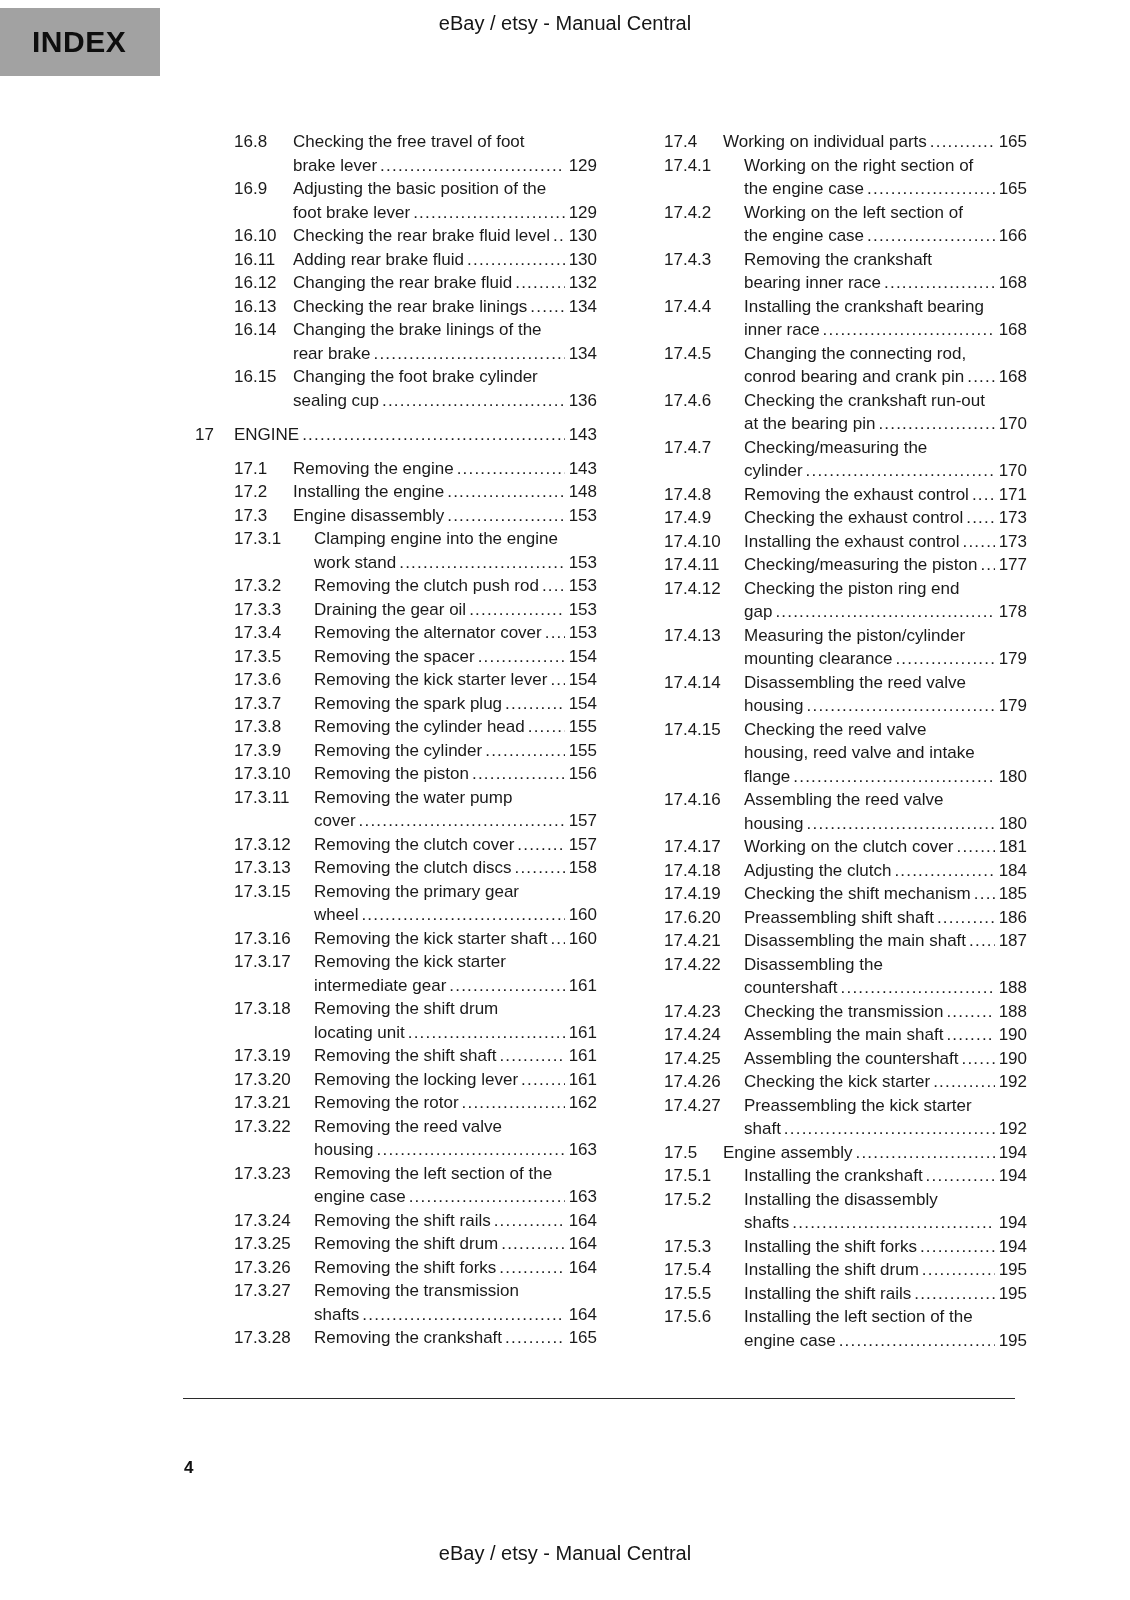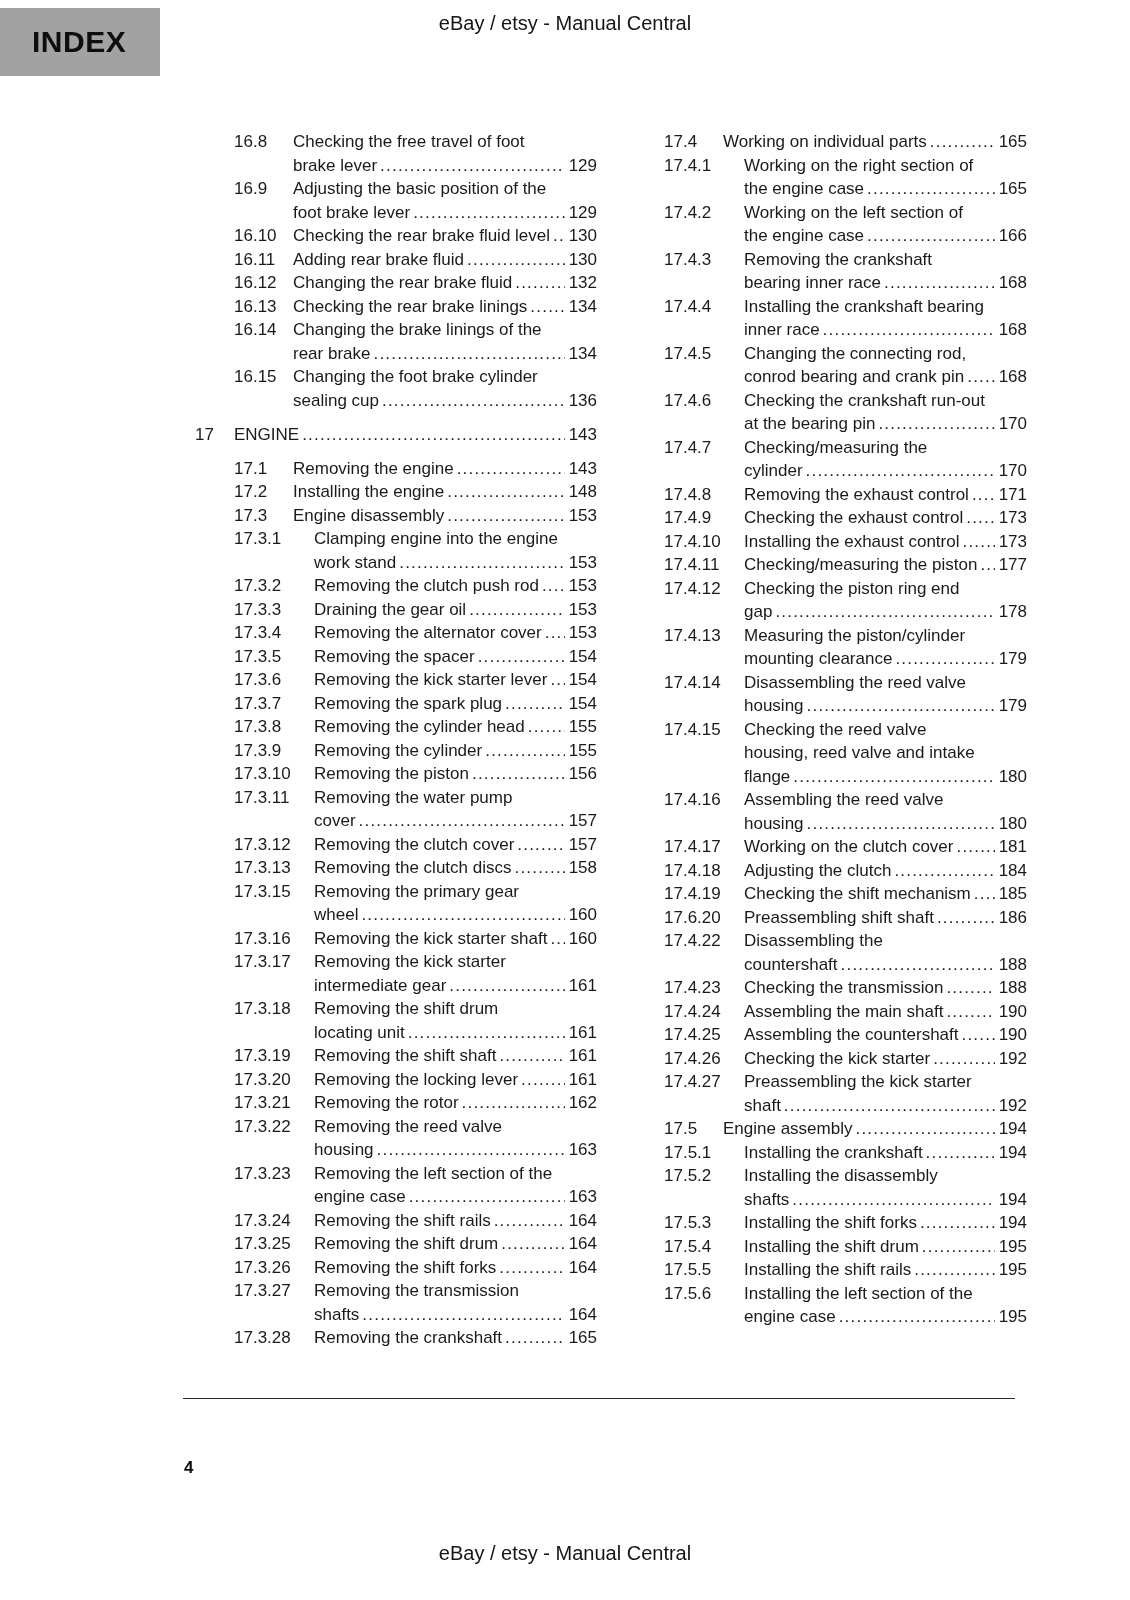--- a/index.html
+++ b/index.html
@@ -731,20 +731,30 @@
           <span class="num">17.6.20</span>
           <div class="entry-body">
             <div class="tline last">
               <span class="ttext">Preassembling shift shaft</span>
               <span class="leader"></span>
               <span class="pg">186</span>
             </div>
           </div>
         </div>
         <div class="toc-entry lvl2">
+          <span class="num">17.4.21</span>
+          <div class="entry-body">
+            <div class="tline last">
+              <span class="ttext">Disassembling the main shaft</span>
+              <span class="leader"></span>
+              <span class="pg">187</span>
+            </div>
+          </div>
+        </div>
+        <div class="toc-entry lvl2">
           <span class="num">17.4.22</span>
           <div class="entry-body">
             <div class="tline">Disassembling the</div>
             <div class="tline last">
               <span class="ttext">countershaft</span>
               <span class="leader"></span>
               <span class="pg">188</span>
             </div>
           </div>
         </div>

